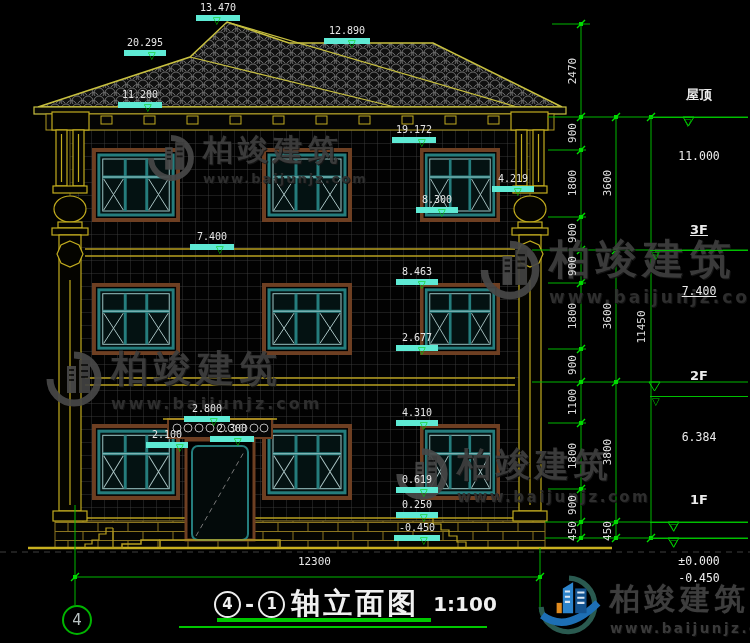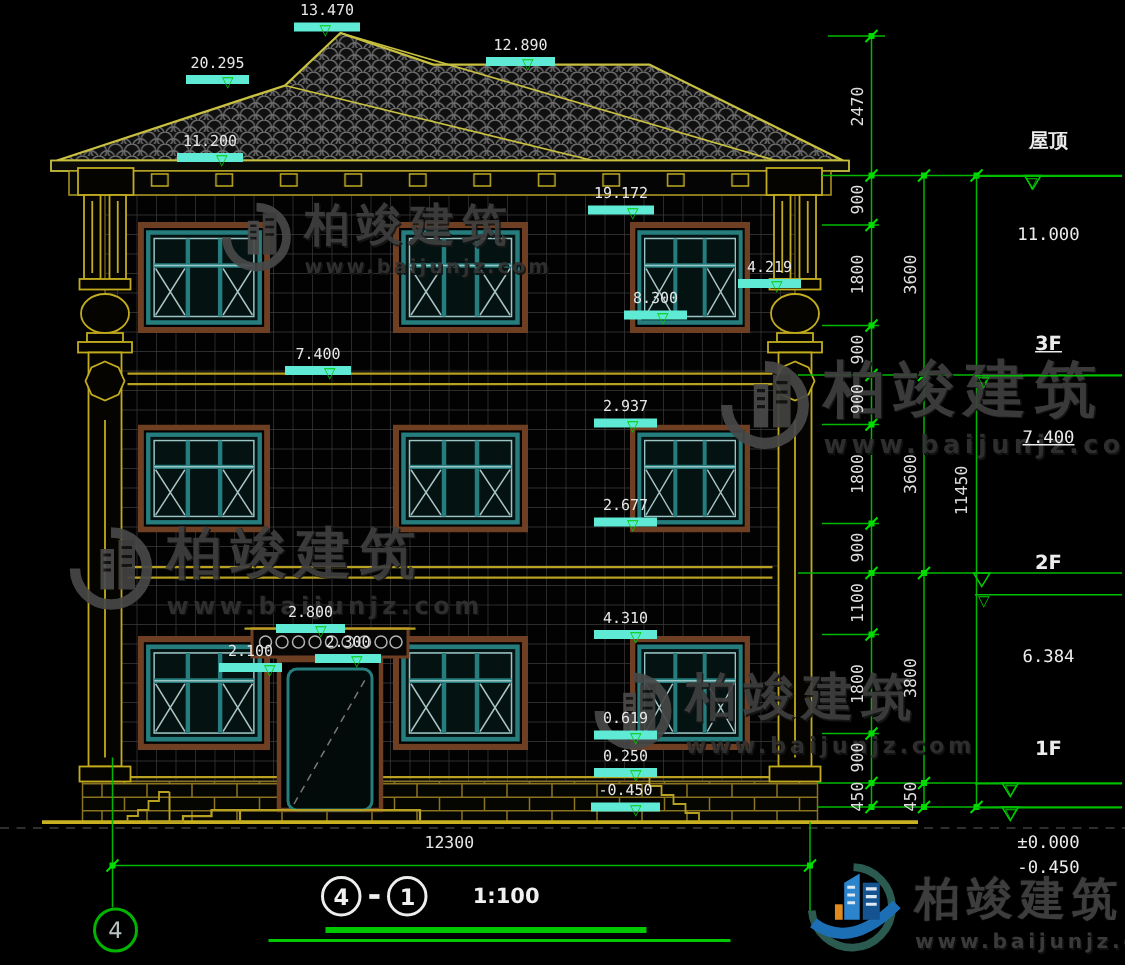--- a/index.html
+++ b/index.html
@@ -15,32 +15,32 @@
 
   
   .lvl{position:absolute;border-bottom:1px solid #00bf00;text-align:center;color:#ececec;z-index:30;}
   .lvl .lab{display:block;font-weight:bold;font-size:13px;line-height:15px;}
   .lvl .val{display:block;font:11.5px/13px "DejaVu Sans Mono",monospace;margin-top:48px;}
 
   
   .vd{position:absolute;transform:translate(-50%,-50%) rotate(-90deg);
       font:11px "DejaVu Sans Mono",monospace;color:#dedede;white-space:nowrap;z-index:30;}
 
-  .hd{position:absolute;font:11px "DejaVu Sans Mono",monospace;color:#e4e4e4;text-align:left;z-index:30;}
+  .hd{position:absolute;font:11px "DejaVu Sans Mono",monospace;color:#e4e4e4;text-align:right;z-index:30;}
 
   .axis-bubble{position:absolute;width:26px;height:26px;border:2px solid #00b400;border-radius:50%;
       color:#b9c2c2;font:15px/26px "DejaVu Sans",sans-serif;text-align:center;z-index:30;}
 
   
   .title{position:absolute;display:flex;align-items:center;gap:6px;z-index:40;color:#f0f0f0;}
   .tcirc{width:23px;height:23px;border:2px solid #ededed;border-radius:50%;display:inline-flex;
       align-items:center;justify-content:center;font-size:15px;font-weight:bold;flex:0 0 auto;}
   .tdash{font-size:22px;font-weight:bold;margin:0 -2px;}
   .tname{font-size:29px;font-weight:bold;letter-spacing:3px;white-space:nowrap;}
-  .tscale{font-size:14px;font-weight:bold;margin-left:24px;}
+  .tscale{font-size:20px;font-weight:bold;margin-left:8px;}
   .uline{position:absolute;background:#00c800;z-index:40;}
 
   
   .wm{position:absolute;display:flex;align-items:center;gap:7px;opacity:.92;z-index:20;pointer-events:none;}
   .wm .brand{font-weight:bold;color:#3f3f3f;text-shadow:1px 1px 0 #171717;white-space:nowrap;}
   .wm .url{font-weight:bold;color:#323232;text-shadow:1px 1px 0 #141414;white-space:nowrap;}
 
   
   .logo{position:absolute;display:flex;align-items:center;gap:8px;z-index:45;}
   .logo .brand{font-weight:bold;font-size:30px;letter-spacing:5px;color:#3d3d3d;
@@ -276,21 +276,21 @@
     </div>
 <div class="em" style="left:416px;top:193px;width:42px;">
       <span class="emv">8.300</span>
       <span class="tri" style="left:22px;">▽</span>
     </div>
 <div class="em" style="left:190px;top:230px;width:44px;">
       <span class="emv">7.400</span>
       <span class="tri" style="left:26px;">▽</span>
     </div>
 <div class="em" style="left:396px;top:265px;width:42px;">
-      <span class="emv">2.937</span>
+      <span class="emv">8.463</span>
       <span class="tri" style="left:22px;">▽</span>
     </div>
 <div class="em" style="left:396px;top:331px;width:42px;">
       <span class="emv">2.677</span>
       <span class="tri" style="left:22px;">▽</span>
     </div>
 <div class="em" style="left:184px;top:402px;width:46px;">
       <span class="emv">2.800</span>
       <span class="tri" style="left:26px;">▽</span>
     </div>
@@ -362,20 +362,21 @@
 <span class="vd" style="left:641px;top:327px;">11450</span>
 
 <span class="hd" style="left:283px;top:555px;width:48px;">12300</span>
 
 <div class="axis-bubble" style="left:62px;top:605px;">4</div>
 
 <div class="title" style="left:214px;top:584px;">
   <span class="tcirc">4</span>
   <span class="tdash">-</span>
   <span class="tcirc">1</span>
+  <span class="tname">轴立面图</span>
   <span class="tscale">1:100</span>
 </div>
 <div class="uline" style="left:217px;top:618px;width:214px;height:4px;"></div>
 <div class="uline" style="left:179px;top:626px;width:308px;height:2px;"></div>
 
 <div class="logo" style="left:536px;top:574px;">
   <svg width="66" height="66" viewBox="0 0 64 64">
     <path d="M32 4 A26 26 0 1 1 5 32" fill="none" stroke="#2a5a50" stroke-width="5"></path>
     <path d="M6 40 Q30 58 60 28" fill="none" stroke="#1d6fb5" stroke-width="7"></path>
     <polygon points="26,38 26,14 36,8 36,38" fill="#2c84cc"></polygon>

